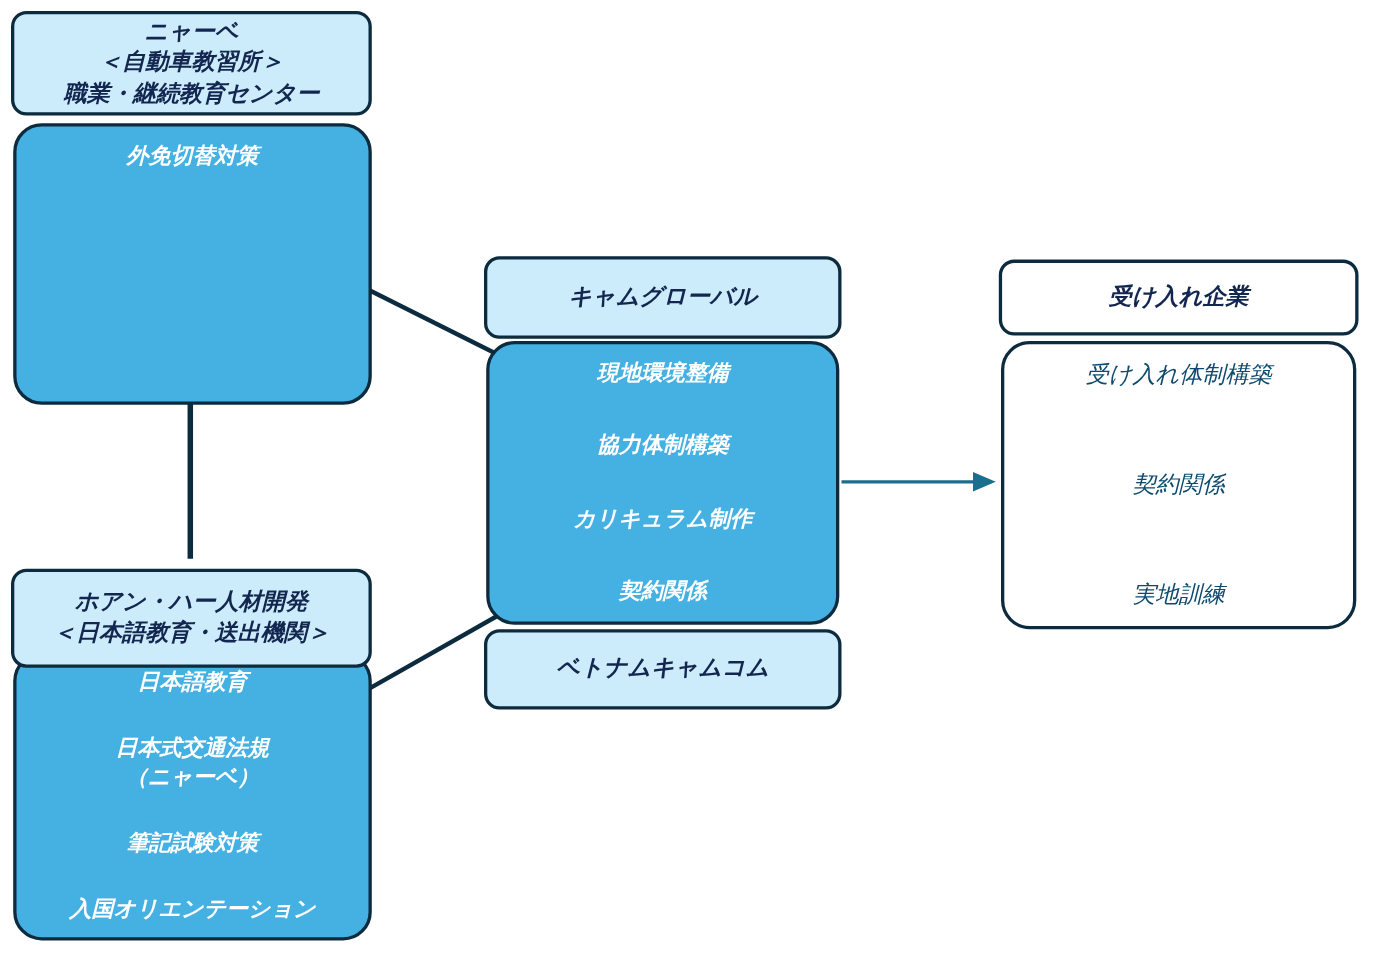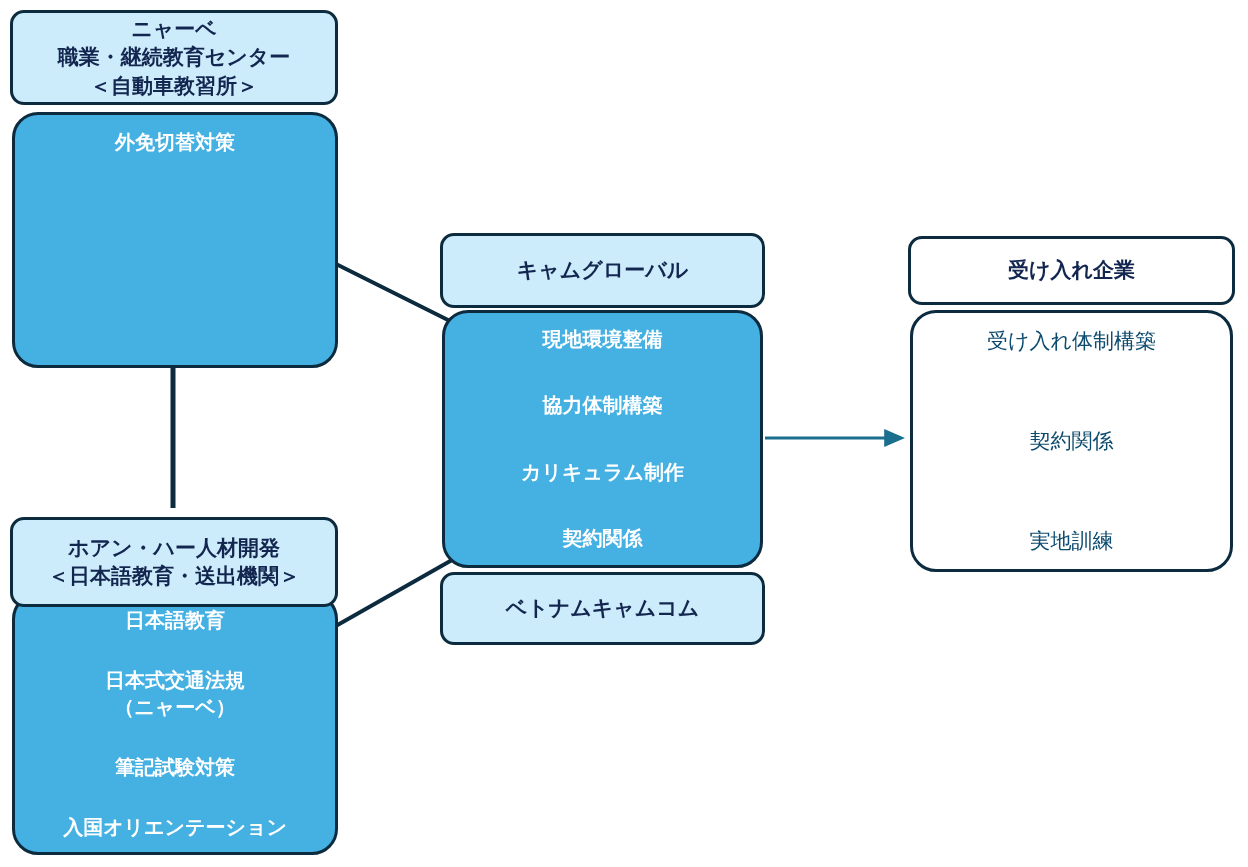--- a/index.html
+++ b/index.html
@@ -1,20 +1,20 @@
 <!DOCTYPE html>
 <html><head>
 <meta charset="utf-8">
 <style>
   html,body{margin:0;padding:0;background:#ffffff;}
   body{
     font-family:"Liberation Sans","DejaVu Sans",sans-serif;
     width:1248px;height:867px;position:relative;overflow:hidden;
   }
-  #stage{position:absolute;left:0;top:0;width:1248px;height:801px;}
+  #stage{position:absolute;left:0;top:0;width:1248px;height:801px;font-style:italic;}
 
   .box{
     position:absolute;
     box-sizing:border-box;
     border:3px solid #0d2b3e;
     display:flex;
     flex-direction:column;
     align-items:center;
     justify-content:center;
     text-align:center;
@@ -71,22 +71,22 @@
 <div id="stage">
 
   <svg class="connectors" viewBox="0 0 1248 867">
     <line x1="334" y1="263" x2="452" y2="322" stroke="#0d2b3e" stroke-width="4"></line>
     <line x1="173" y1="362" x2="173" y2="508" stroke="#0d2b3e" stroke-width="5"></line>
     <line x1="334" y1="627" x2="452" y2="560" stroke="#0d2b3e" stroke-width="4"></line>
   </svg>
 
   <div class="box card-light" style="left:10px;top:10px;width:328px;height:95px;">
     <span class="line">ニャーベ</span>
+    <span class="line">＜自動車教習所＞</span>
     <span class="line">職業・継続教育センター</span>
-    <span class="line">＜自動車教習所＞</span>
   </div>
 
   <div class="box card-blue stack gap-28" style="left:12px;top:112px;width:326px;height:256px;">
     <span class="line">外免切替対策</span>
   </div>
 
   <div class="box card-light" style="left:10px;top:517px;width:328px;height:90px;">
     <span class="line">ホアン・ハー人材開発</span>
     <span class="line">＜日本語教育・送出機関＞</span>
   </div>

